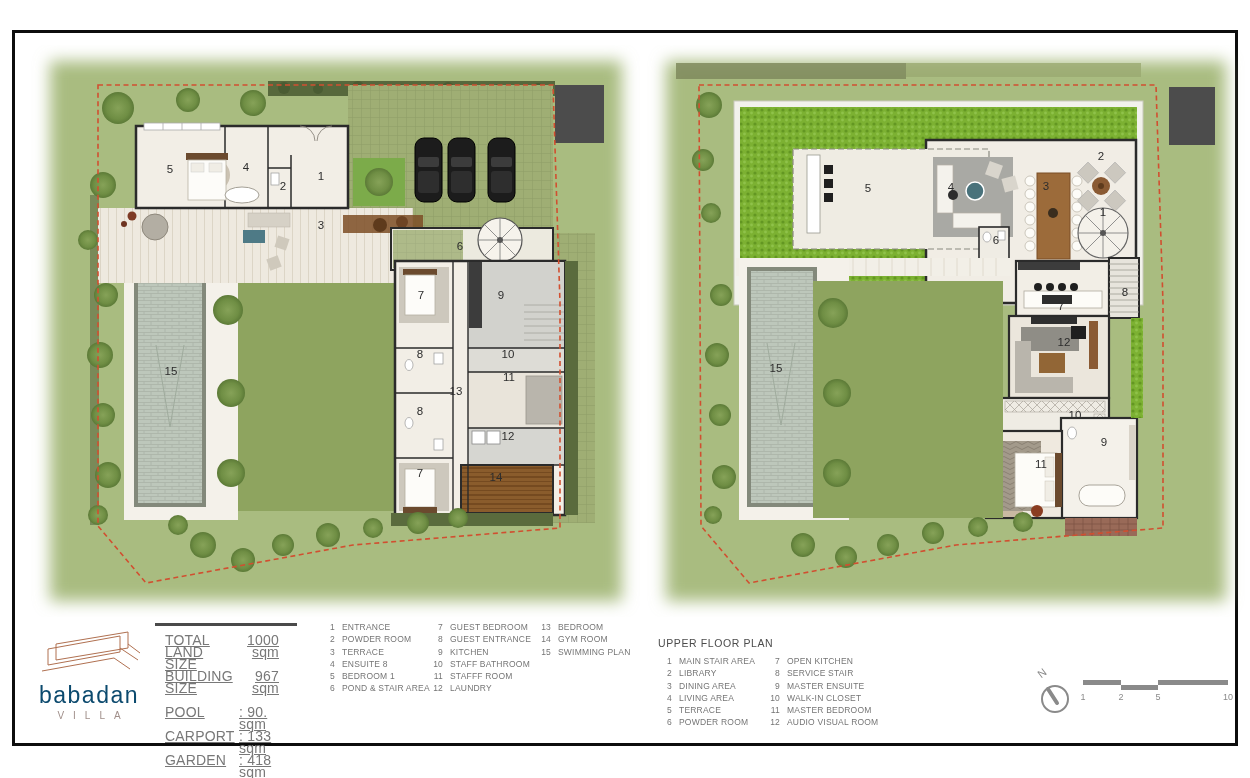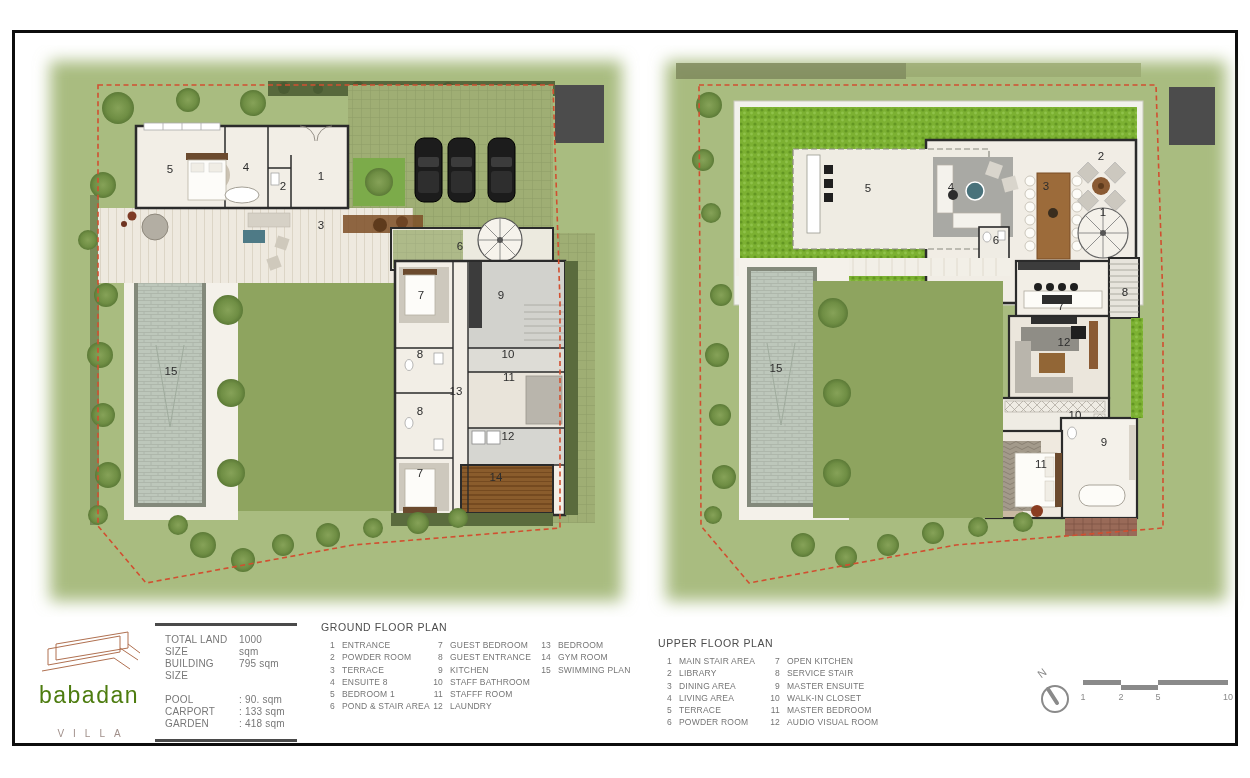--- a/index.html
+++ b/index.html
@@ -10,29 +10,29 @@
   .plan{position:absolute;}
   .plan svg{width:100%;height:100%;display:block;}
   .plan-ground{left:13px;top:12px;width:612px;height:572px;}
   .plan-upper{left:626px;top:12px;width:605px;height:572px;}
 
   .roomnum{font-family:"Liberation Sans",sans-serif;font-size:11.5px;font-weight:500;
            fill:#2d2d2d;text-anchor:middle;}
 
   
   .logoblock{position:absolute;left:10px;top:592px;width:128px;text-align:center;}
-  .logoname{font-size:23px;color:#4d7c0f;letter-spacing:1.5px;font-weight:500;line-height:24px;margin-top:2px;}
-  .logosub{font-size:10px;color:#a08f8a;letter-spacing:9px;text-indent:9px;margin-top:21px;}
+  .logoname{font-size:23px;color:#0c4a6e;letter-spacing:1.5px;font-weight:500;line-height:24px;margin-top:2px;}
+  .logosub{font-size:10px;color:#a08f8a;letter-spacing:9px;text-indent:9px;margin-top:3px;}
 
   .infobox{position:absolute;left:140px;top:590px;width:142px;box-sizing:border-box;
            border-top:3px solid #4a4a4a;border-bottom:3px solid #4a4a4a;padding:8px 4px 9px 10px;}
-  .inforow{display:flex;font-size:10px;color:#787878;line-height:12px;letter-spacing:.2px;}
+  .inforow{display:flex;font-size:14px;color:#787878;line-height:12px;letter-spacing:.2px;text-decoration:underline;}
   .ilabel{width:74px;flex:none;}
   .ivalue{flex:1;}
-  .rows-right .ivalue{text-align:left;padding-right:14px;}
+  .rows-right .ivalue{text-align:right;padding-right:14px;}
   .vgap{height:12px;}
 
   .legend{position:absolute;top:588px;}
   .legend-ground{left:306px;width:335px;}
   .legend-upper{left:643px;width:330px;margin-top:16px;}
   .leg-title{font-size:10.5px;color:#4c4c4c;letter-spacing:.6px;margin-bottom:6px;}
   .legcols{display:flex;}
   .legcol{display:flex;flex-direction:column;width:108px;flex:none;}
   .legcol.narrow{width:96px;}
   .legrow{display:flex;font-size:8.5px;color:#757575;line-height:12.3px;letter-spacing:.2px;}
@@ -462,42 +462,41 @@
   </div>
 
   <div class="infobox">
     <div class="rows-right">
           <div class="inforow">
             <span class="ilabel">TOTAL LAND SIZE</span>
             <span class="ivalue">1000 sqm</span>
           </div>
           <div class="inforow">
             <span class="ilabel">BUILDING SIZE</span>
-            <span class="ivalue">795 sqm</span>
+            <span class="ivalue">967 sqm</span>
           </div>
         </div>
     <div class="vgap"></div>
     <div>
           <div class="inforow">
             <span class="ilabel">POOL</span>
             <span class="ivalue">:   90. sqm</span>
           </div>
           <div class="inforow">
             <span class="ilabel">CARPORT</span>
             <span class="ivalue">: 133  sqm</span>
           </div>
           <div class="inforow">
             <span class="ilabel">GARDEN</span>
             <span class="ivalue">: 418  sqm</span>
           </div>
         </div>
   </div>
 
   <div class="legend legend-ground">
-    <div class="leg-title">GROUND FLOOR PLAN</div>
     <div class="legcols">
       <div class="legcol">
             <div class="legrow">
               <span class="legnum">1</span>
               <span class="leglabel">ENTRANCE</span>
             </div>
             <div class="legrow">
               <span class="legnum">2</span>
               <span class="leglabel">POWDER ROOM</span>
             </div>

